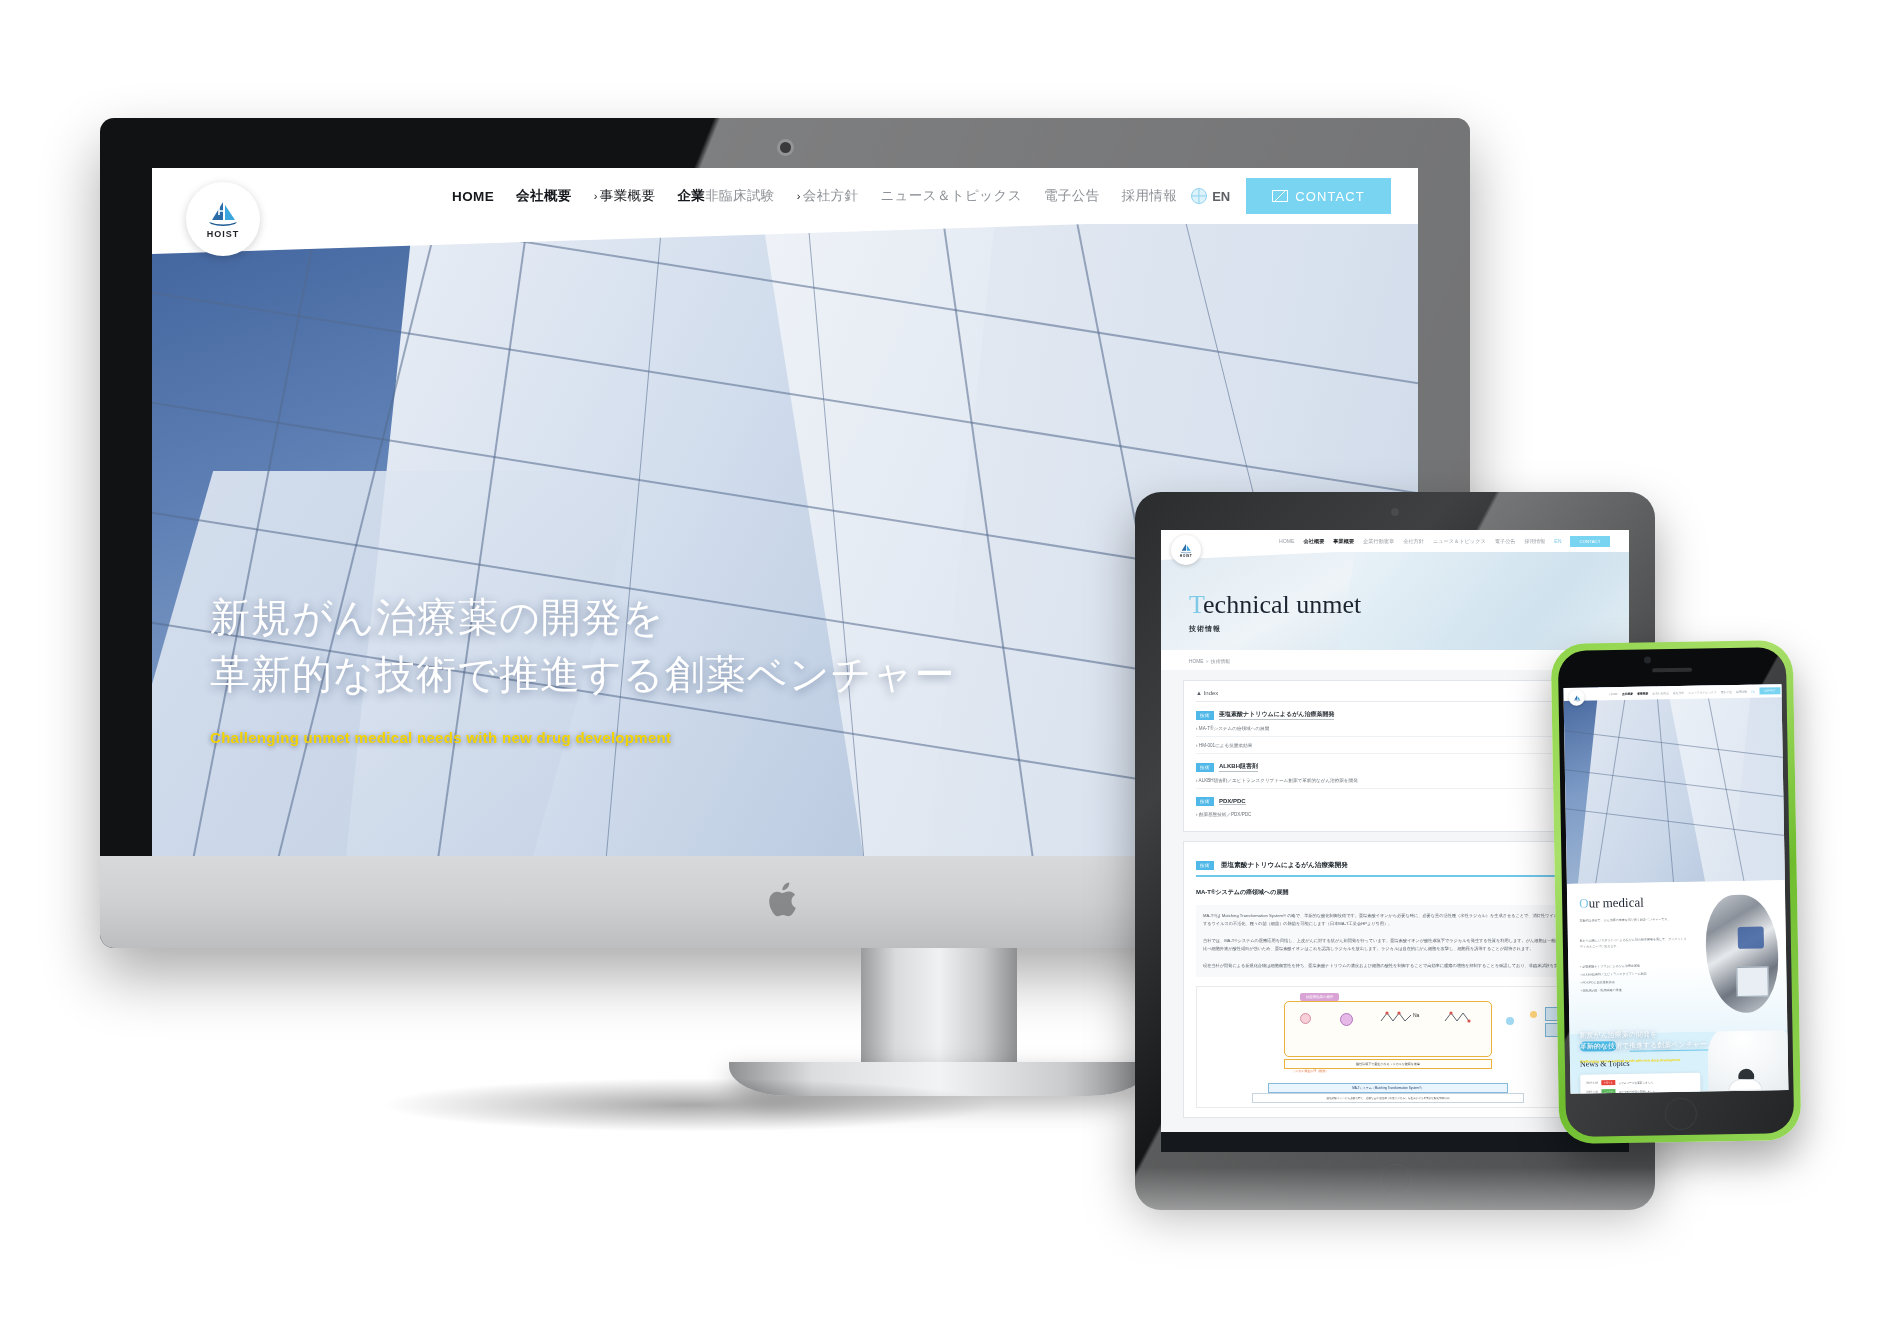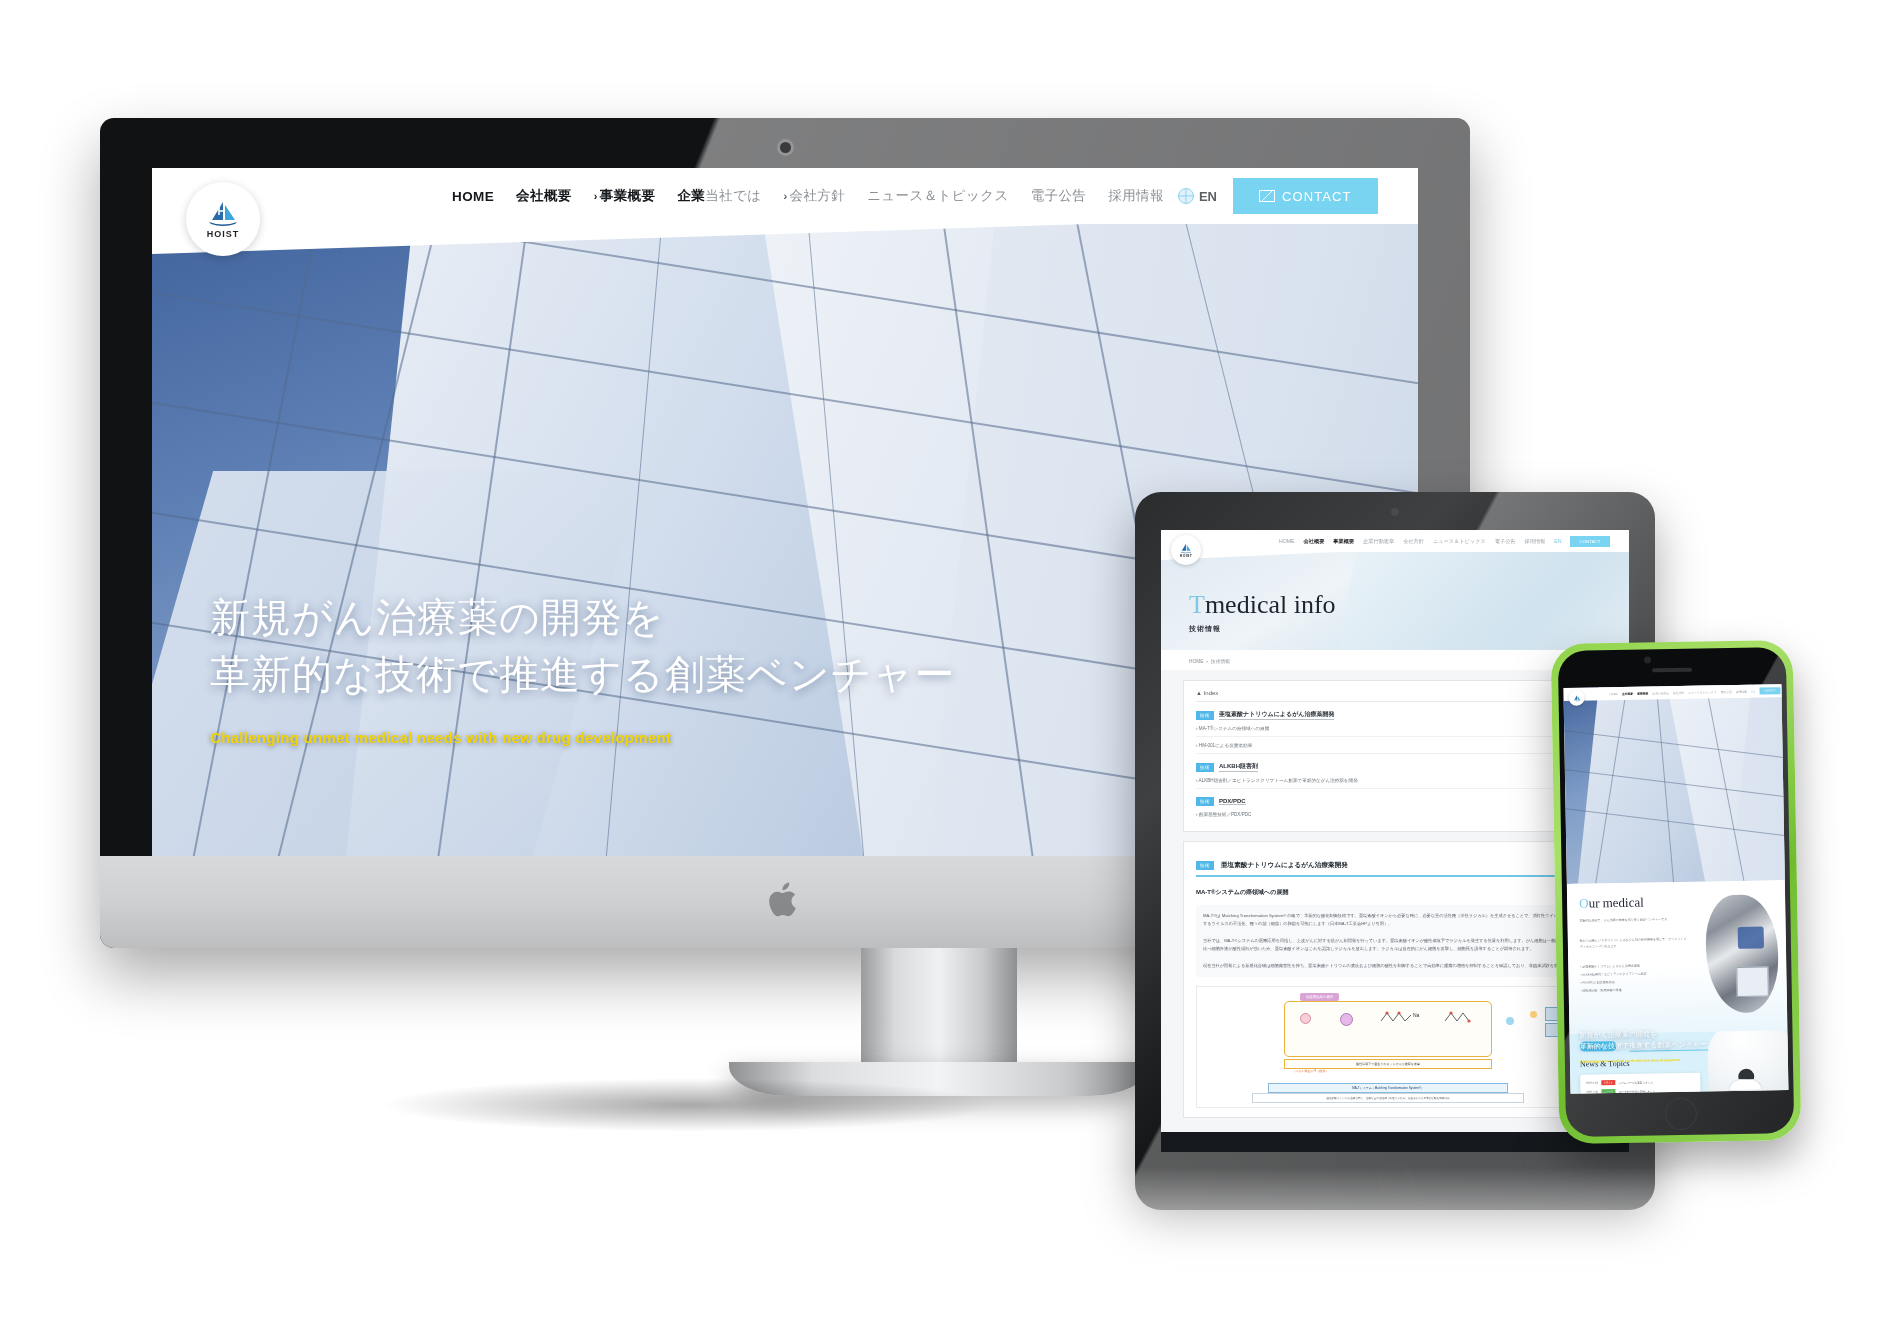--- a/index.html
+++ b/index.html
@@ -33,21 +33,21 @@
       background:radial-gradient(ellipse at 50% 50%,rgba(0,0,0,.34) 0%,rgba(0,0,0,0) 70%);}
 
   
   .site{position:absolute;inset:0;background:#fff;}
   .nav{position:absolute;left:0;top:0;width:100%;height:56px;background:#fff;z-index:6;
        display:flex;align-items:center;}
   .nav-spacer{flex:0 0 300px;}
   .nav-items{display:flex;align-items:center;gap:22px;font-size:13.5px;white-space:nowrap;}
   .nav-item{color:#8d9196;letter-spacing:.4px;}
   .nav-item.dark{color:#15181c;font-weight:bold;}
-  .nav-item.active{color:#15181c;font-weight:bold;}
+  .nav-item.active{color:#15181c;font-weight:normal;}
   .nav-item .caret{color:#15181c;font-size:11px;margin-right:2px;}
   .nav-item .b{color:#15181c;font-weight:bold;}
   .nav-en{display:flex;align-items:center;gap:5px;color:#5d6166;font-size:13px;font-weight:bold;
           margin-left:14px;}
   .globe{width:14px;height:14px;border-radius:50%;border:1.4px solid #8fd4ef;position:relative;
          background:#ddf2fb;}
   .globe:before{content:"";position:absolute;left:50%;top:0;width:1.2px;height:100%;
          background:#8fd4ef;transform:translateX(-50%);}
   .globe:after{content:"";position:absolute;top:50%;left:0;width:100%;height:1.2px;
          background:#8fd4ef;transform:translateY(-50%);}
@@ -211,21 +211,21 @@
 
       <div class="hero-mask"></div>
       <div class="hero-curve"></div>
 
       <div class="nav">
         <div class="nav-spacer"></div>
         <div class="nav-items">
           <span class="nav-item dark">HOME</span>
           <span class="nav-item dark">会社概要</span>
           <span class="nav-item active"><span class="caret">›</span><span>事業概要</span></span>
-          <span class="nav-item"><span class="b">企業</span><span>当社では</span></span>
+          <span class="nav-item"><span class="b">企業</span><span>非臨床試験</span></span>
           <span class="nav-item"><span class="caret">›</span><span>会社方針</span></span>
           <span class="nav-item">ニュース＆トピックス</span>
           <span class="nav-item">電子公告</span>
           <span class="nav-item">採用情報</span>
         </div>
         <div class="nav-en">
           <span class="globe"></span>
           <span>EN</span>
         </div>
         <div class="contact-btn">
@@ -293,21 +293,21 @@
     <div class="tp-logo">
       <svg width="14" height="11" viewBox="0 0 34 28">
         <path d="M17 2 L17 20 L6 20 Z" fill="#2b6ca8"></path>
         <path d="M19 5 L19 20 L29 20 Z" fill="#3ba6dd"></path>
         <path d="M3 22 Q17 27 31 22 L29 24 Q17 28 5 24 Z" fill="#1d5a93"></path>
       </svg>
       <div class="lb">HOIST</div>
     </div>
 
     <div class="tp-title">
-      <div class="en"><span class="cap">T</span><span>medical info</span></div>
+      <div class="en"><span class="cap">T</span><span>echnical unmet</span></div>
       <div class="jp">技術情報</div>
     </div>
     <div class="tp-crumb">HOME ＞ 技術情報</div>
 
     <div class="tp-body">
 
       <div class="tp-card">
         <div class="tp-index-h">
           <span>▲</span>
           <span>Index</span>

